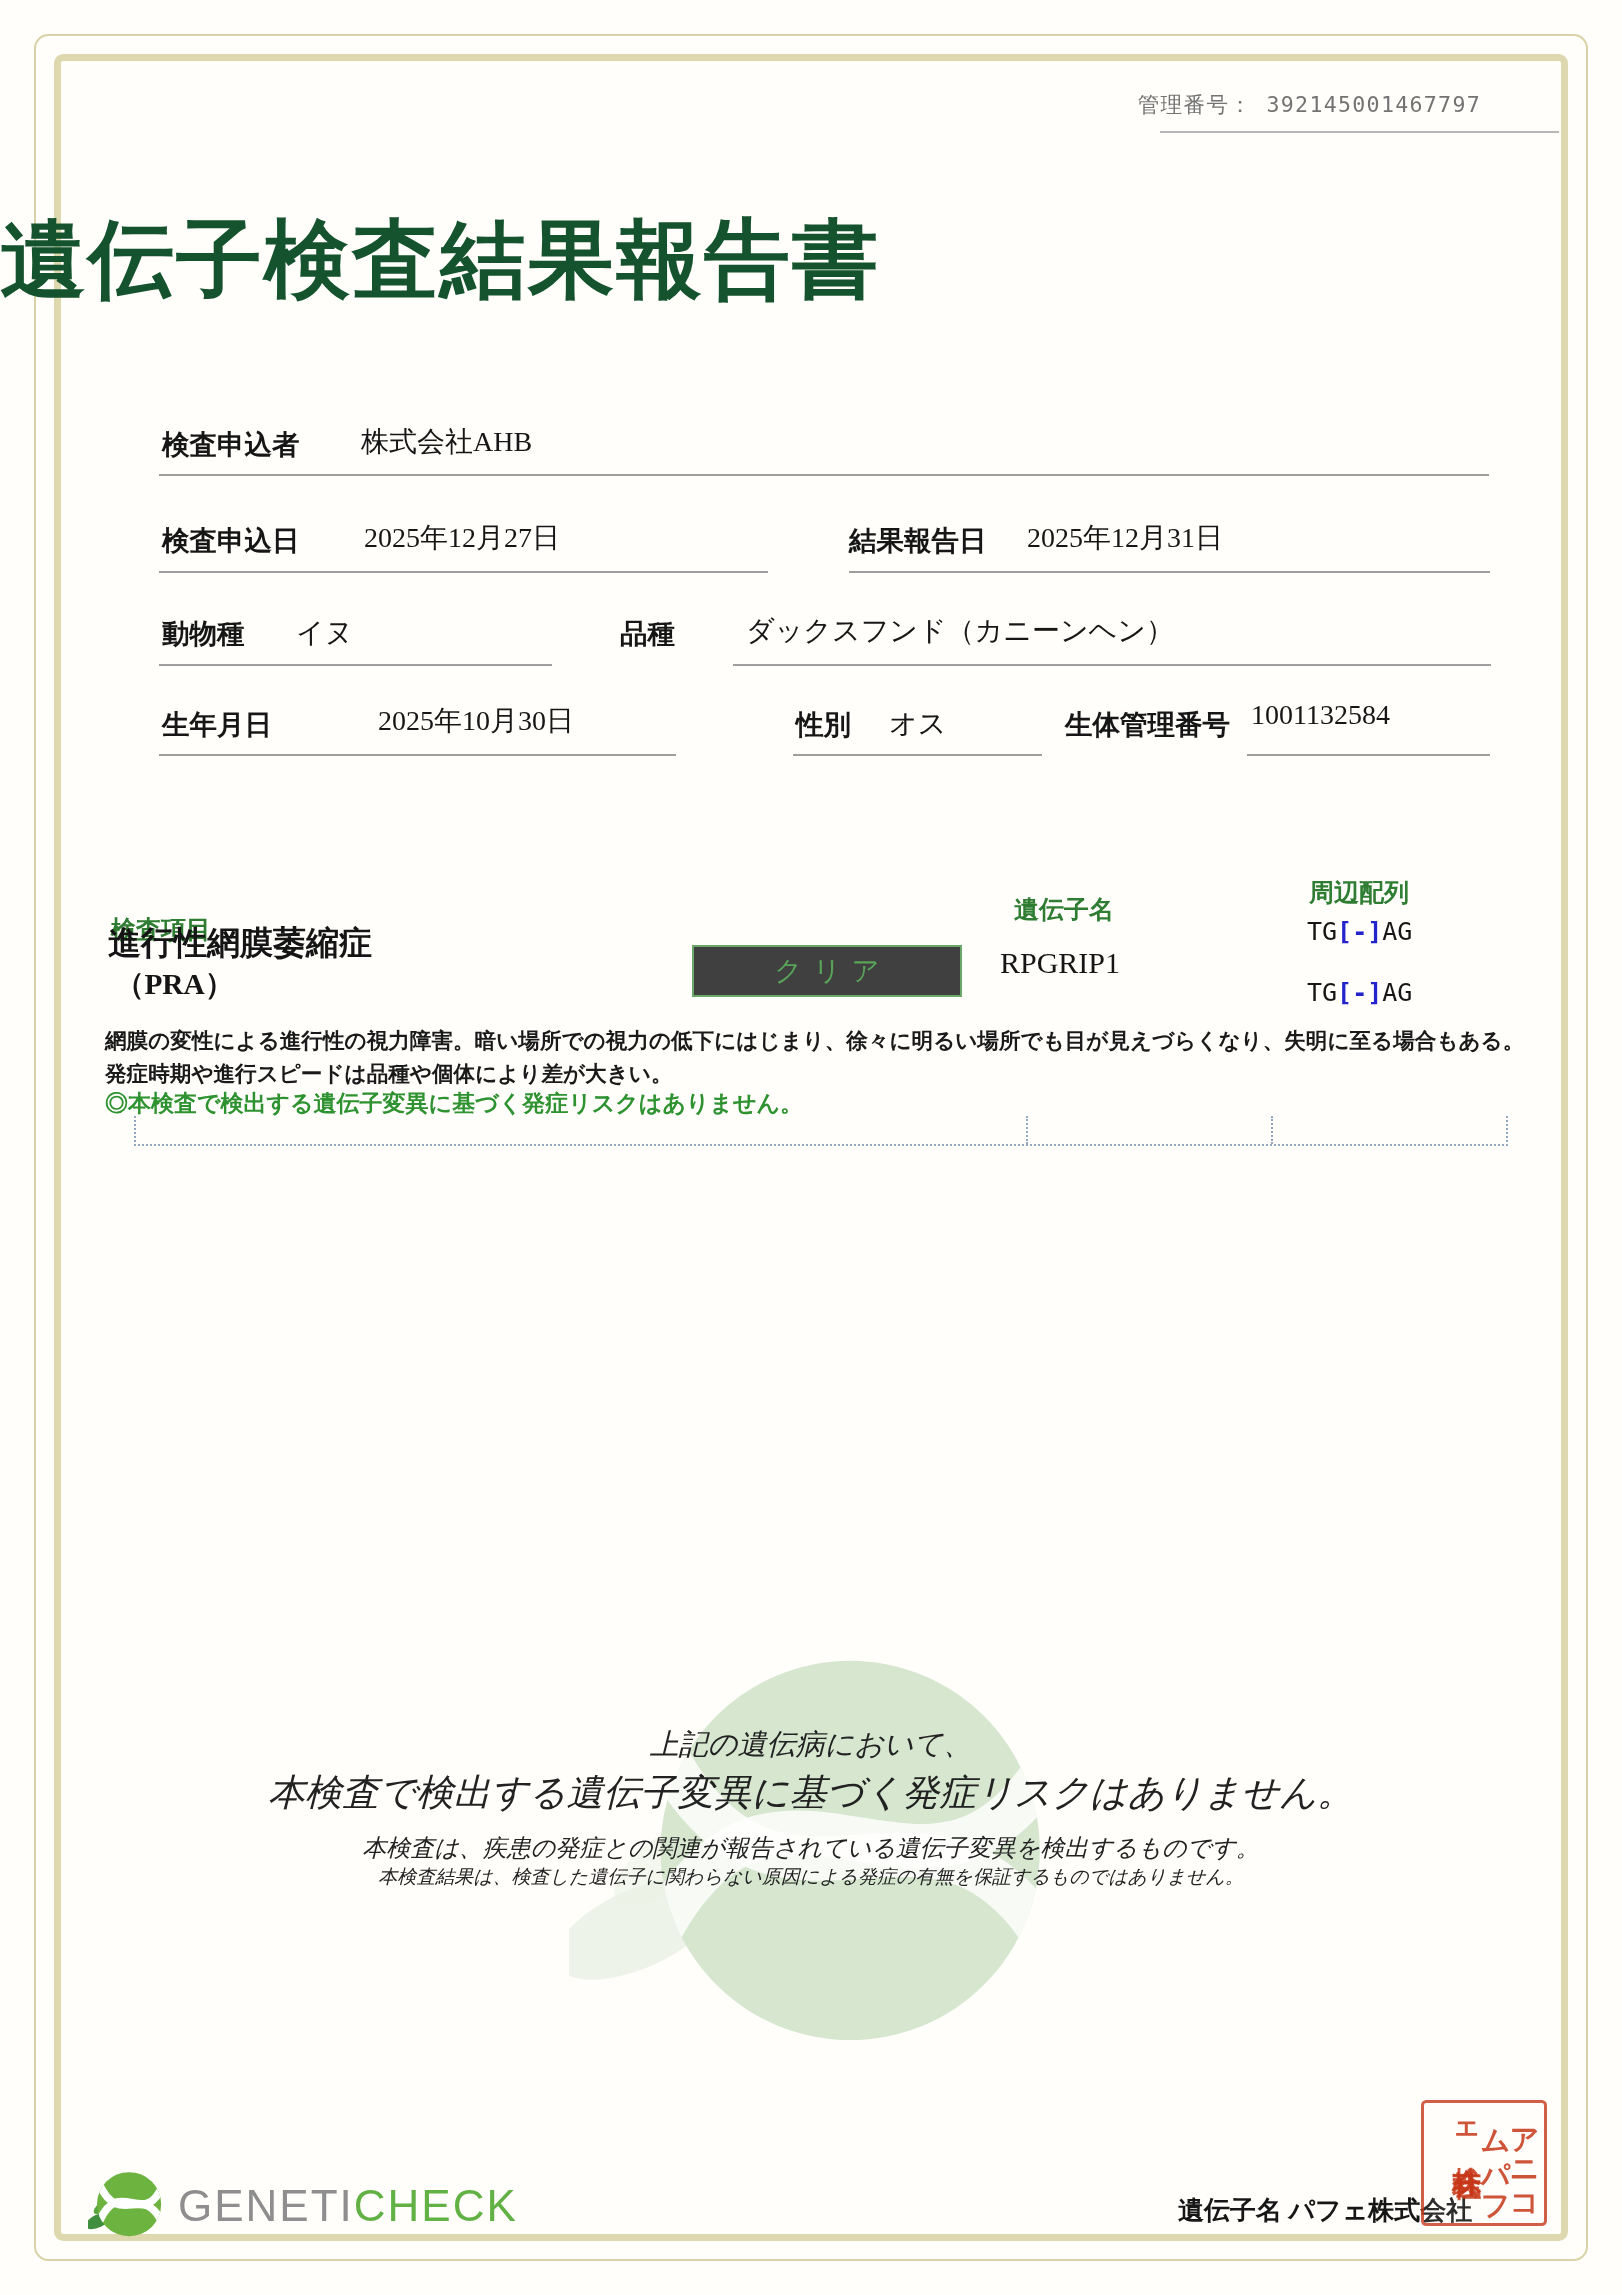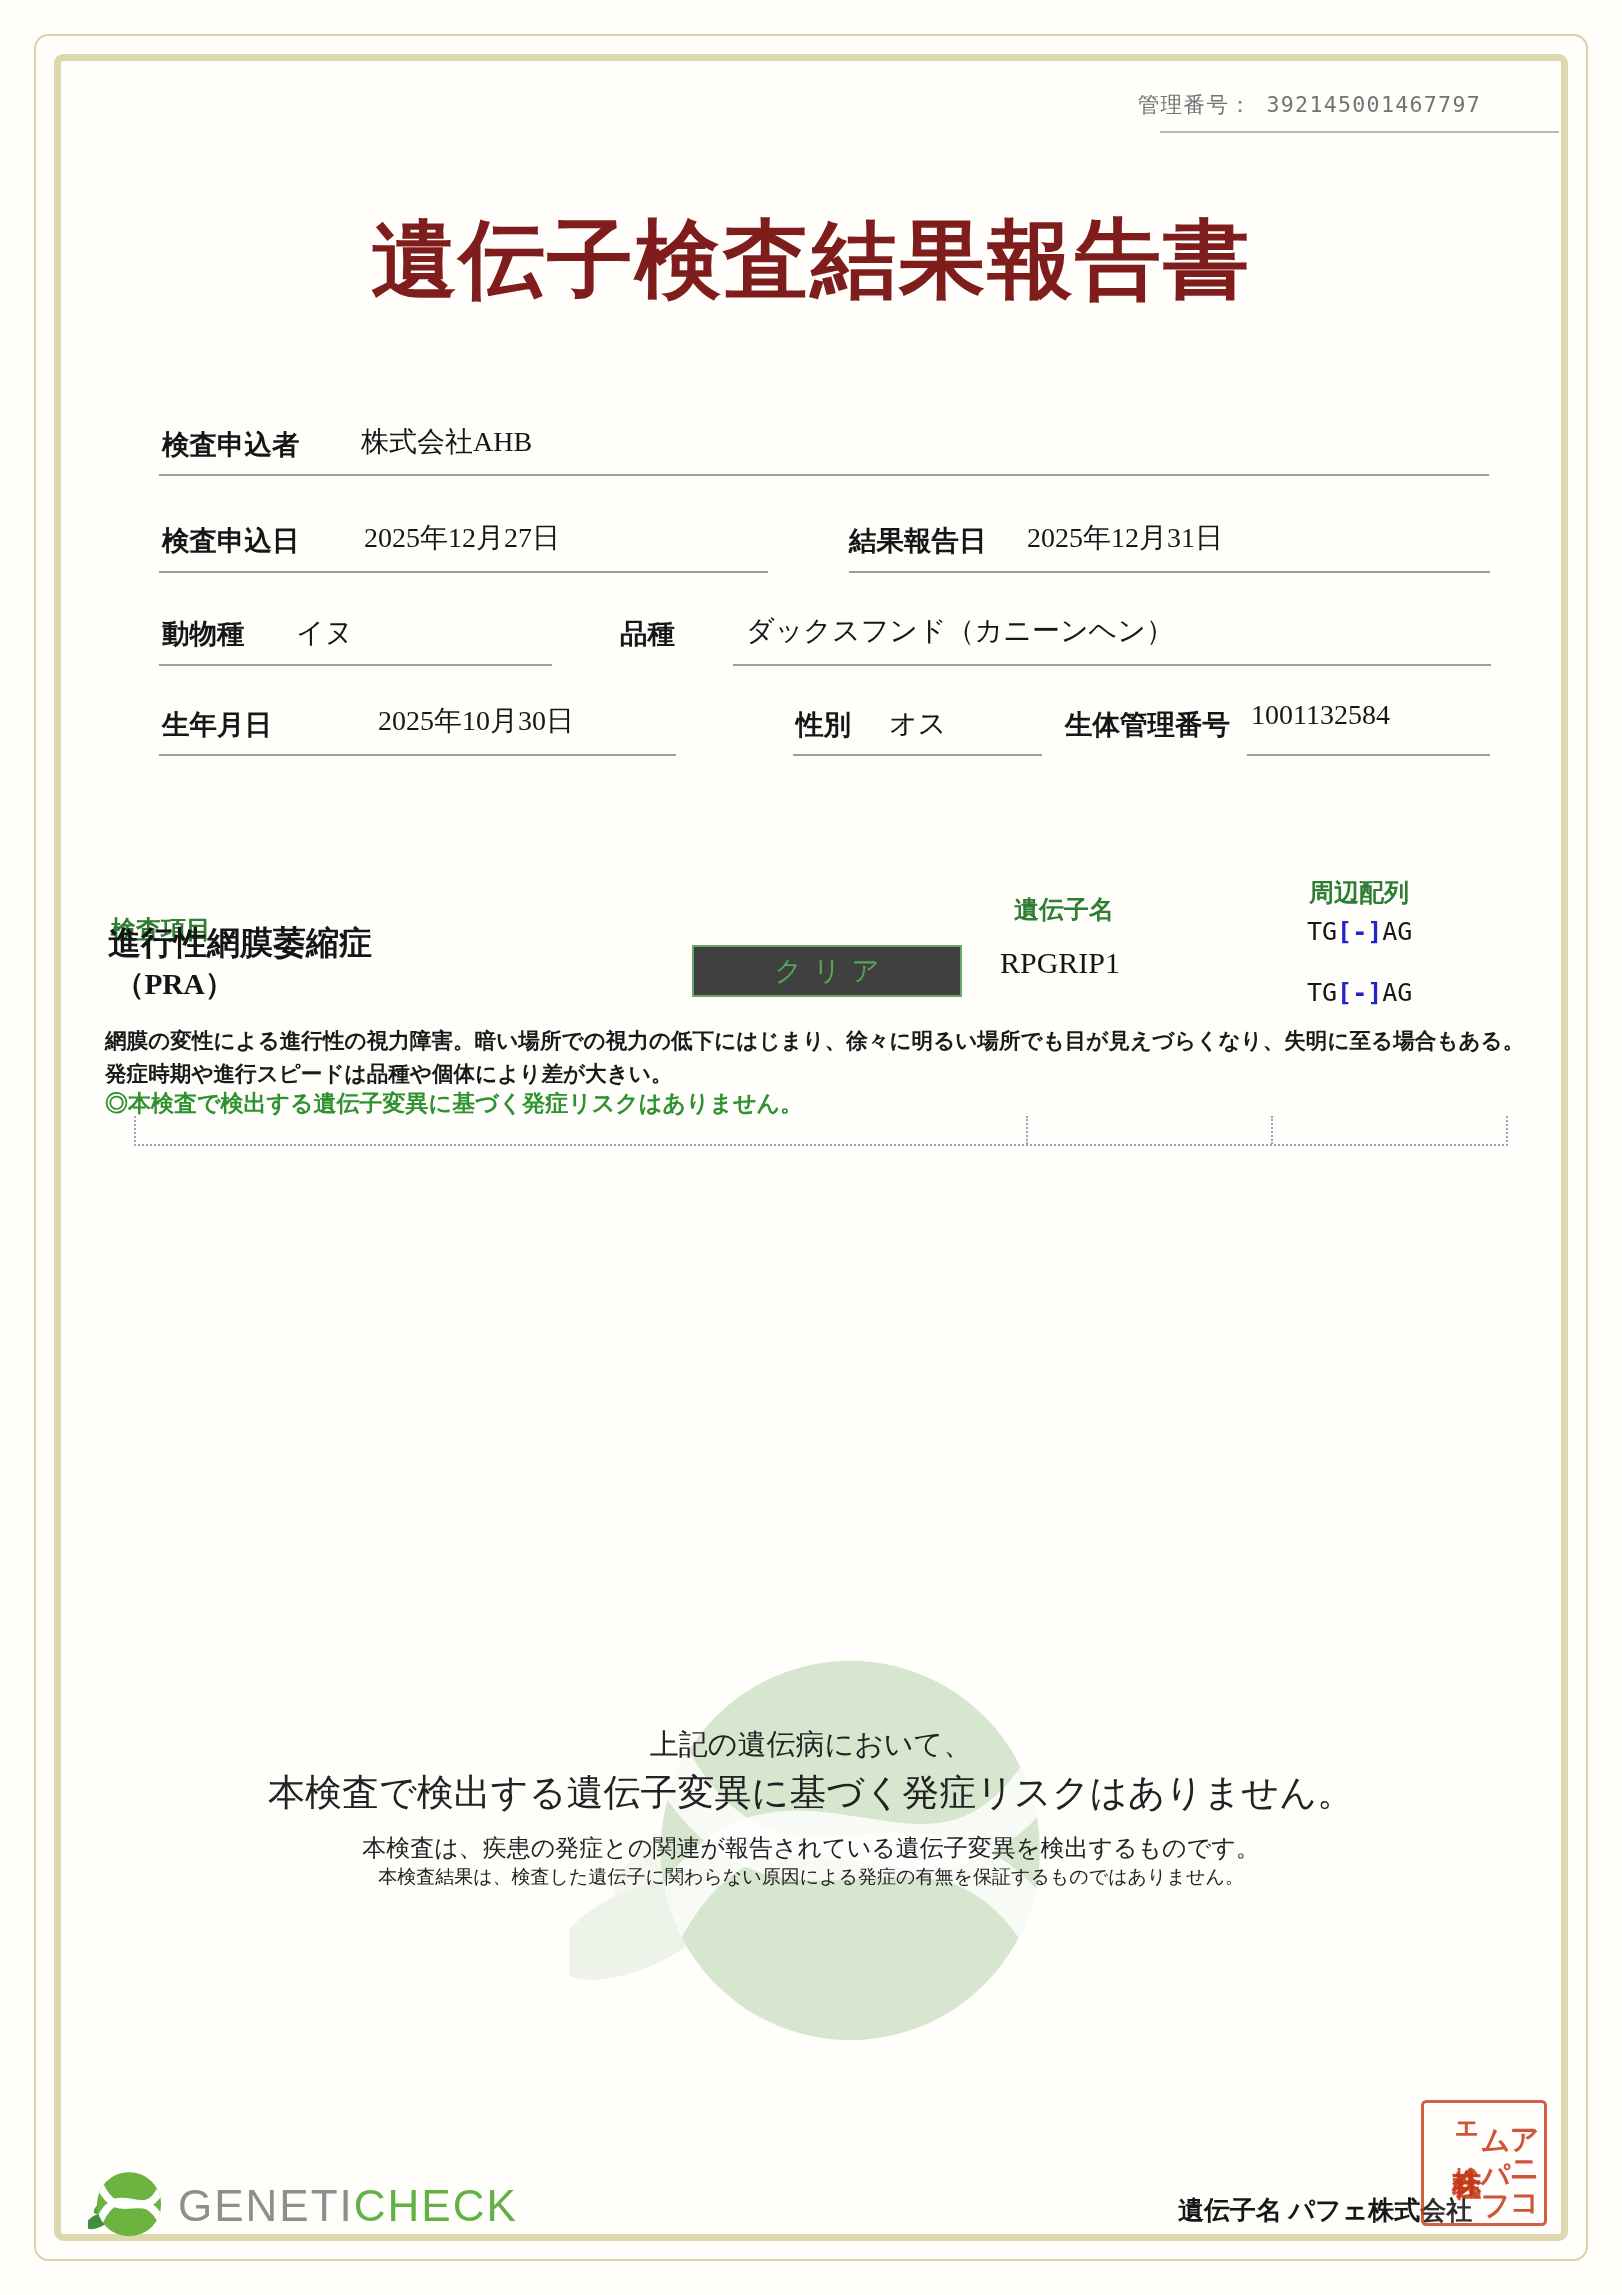--- a/index.html
+++ b/index.html
@@ -9,22 +9,22 @@
   
   .frame-outer{position:absolute;inset:34px;border:2.6px solid #d9d2a6;border-radius:14.4px;}
   .frame-inner{position:absolute;inset:54px;border:7.2px solid #ded8ae;border-radius:9.2px;}
 
   
   #mgmt{position:absolute;top:90px;right:141px;font-size:21.6px;color:#737373;letter-spacing:1.3px;
         font-family:"DejaVu Sans Mono",monospace;}
   #mgmt-line{position:absolute;top:131px;left:1160px;width:399px;height:2px;background:#b8b8b8;}
 
   
-  #title{position:absolute;top:202px;left:0;width:100%;text-align:center;font-size:86px;
-         font-weight:bold;letter-spacing:2px;color:#7f1d1d;}
+  #title{position:absolute;top:202px;left:0;width:100%;font-size:86px;
+         font-weight:bold;letter-spacing:2px;color:#14532d;}
 
   .lbl{position:absolute;font-size:27.5px;font-weight:bold;color:#161616;}
   .val{position:absolute;font-size:28px;color:#161616;}
   .uline{position:absolute;height:2px;background:#9e9e9e;}
 
   
   #applicant-label{left:162px;top:427px;}
   #applicant-value{left:361px;top:423px;}
   #u1{left:159px;top:474px;width:1330px;}
   
@@ -75,21 +75,21 @@
   
   #dash-box{position:absolute;left:134px;top:1116px;width:1370px;height:27.5px;
             border-left:2px dotted #93a8c0;border-right:2px dotted #93a8c0;border-bottom:2px dotted #93a8c0;}
   .dash-div{position:absolute;top:0;height:27.5px;width:0;border-left:2px dotted #93a8c0;}
   #dash-d1{left:890px;} #dash-d2{left:1135px;}
 
   
   #watermark{position:absolute;left:569px;top:1654px;width:497px;height:406px;opacity:.5;}
 
   
-  .sum{position:absolute;left:0;width:100%;text-align:center;font-family:"Liberation Sans",sans-serif;color:#222;}
+  .sum{position:absolute;left:0;width:100%;text-align:center;font-family:"Liberation Sans",sans-serif;color:#222;font-style:italic;}
   #sum1{top:1725px;font-size:29px;}
   #sum2{top:1768px;font-size:37px;}
   #sumnote1{top:1832px;font-size:24px;}
   #sumnote2{top:1864px;font-size:19px;}
 
   
   #logo{position:absolute;left:88px;top:2167px;display:flex;align-items:center;gap:13px;}
   #logo-text{font-family:"Liberation Sans",sans-serif;font-size:44px;letter-spacing:2px;font-weight:500;}
   #logo-text .g1{color:#8e8e8e;} #logo-text .g2{color:#61b144;}
   #company{position:absolute;left:1178px;top:2193px;font-size:26px;font-weight:bold;color:#161616;}

